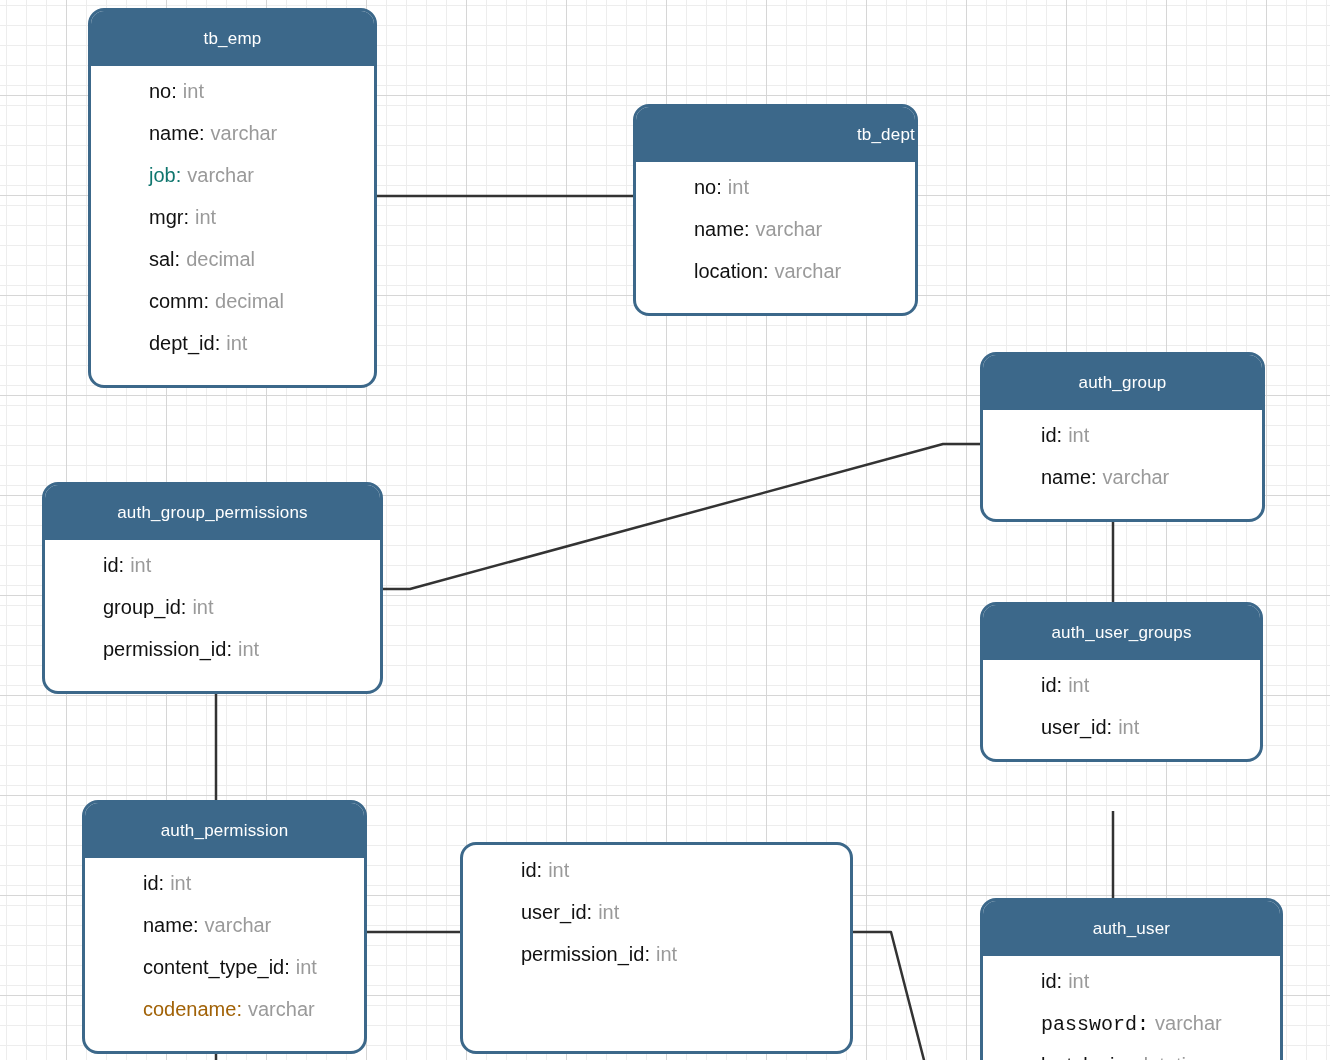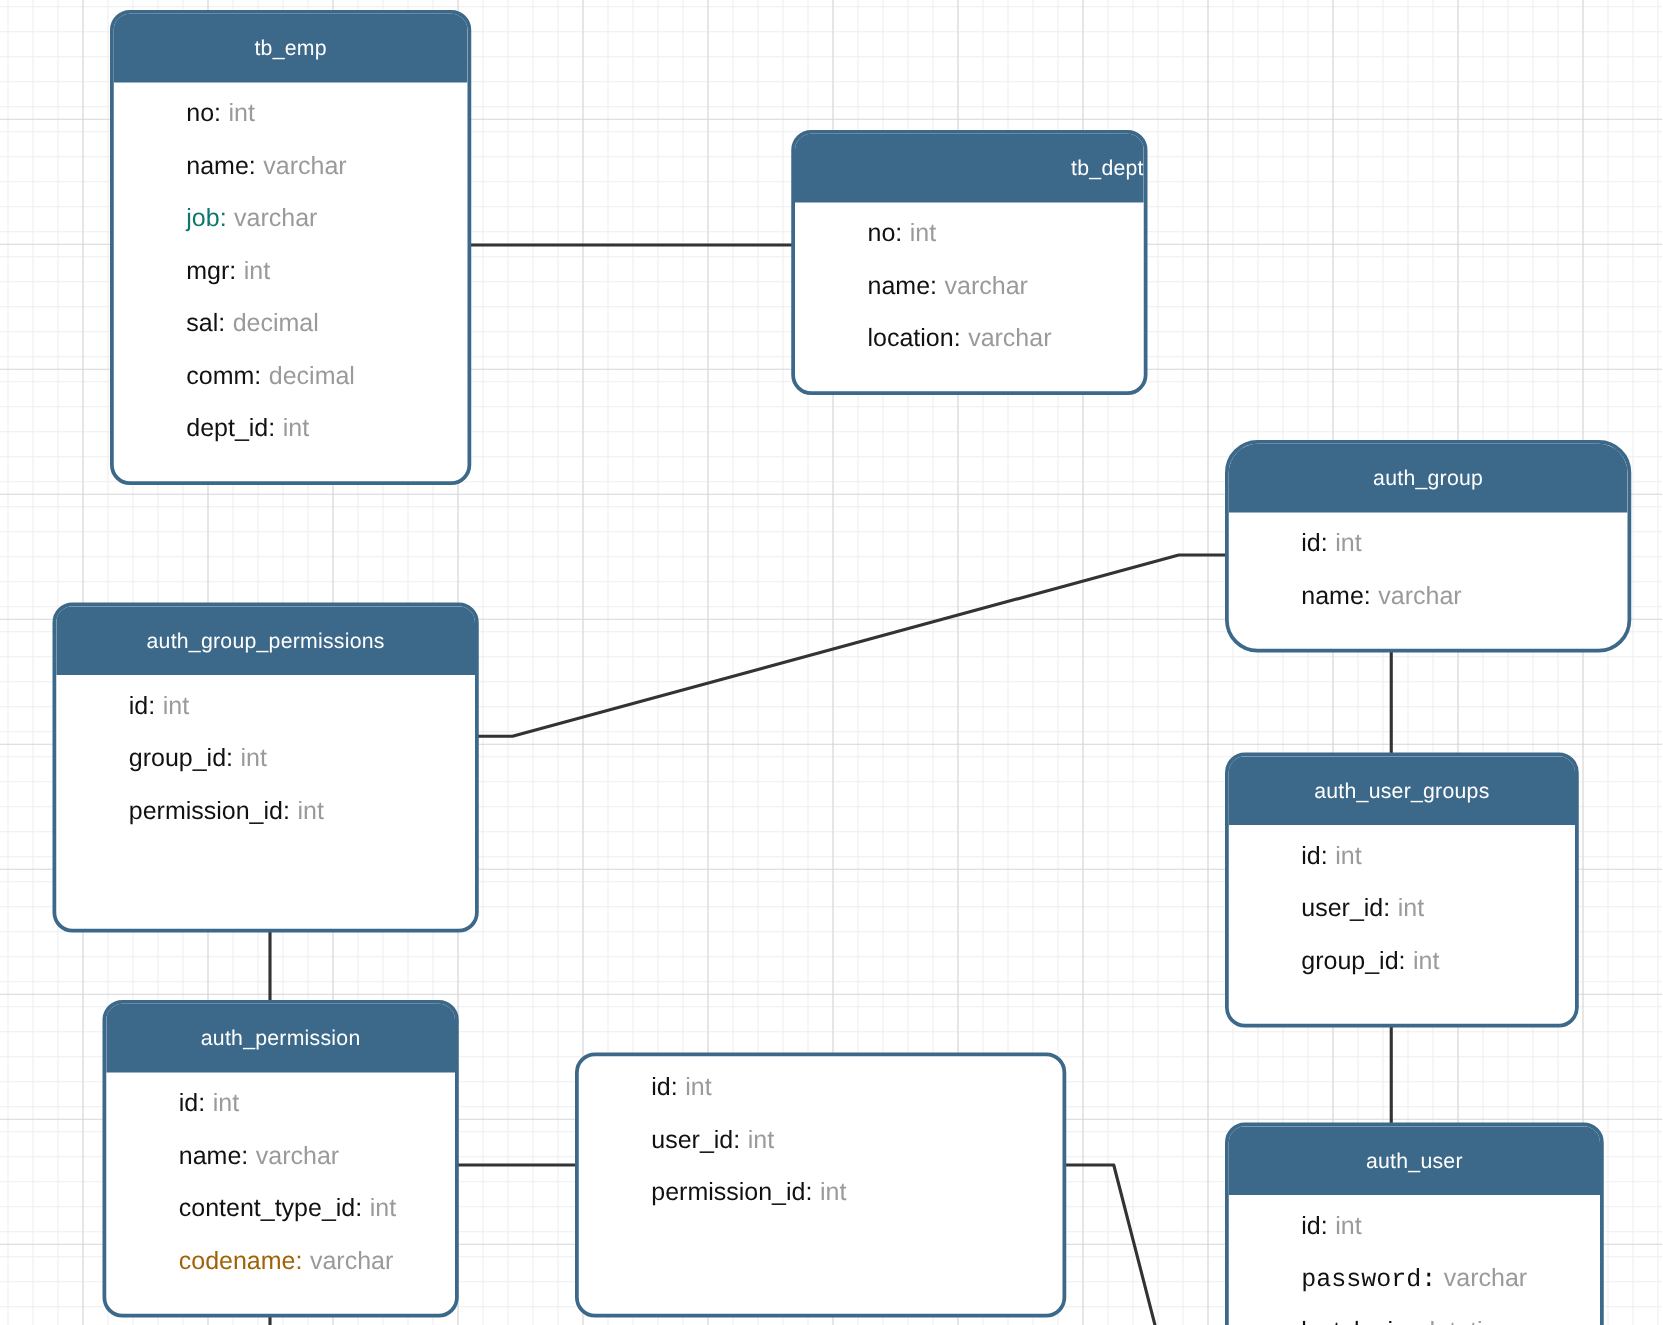--- a/index.html
+++ b/index.html
@@ -90,36 +90,36 @@
         </div>
       </div>
       <div class="table-card" style="left: 633px; top: 104px; width: 285px; height: 212px; border-color: rgb(60, 104, 138); background: rgb(255, 255, 255);">
         <div class="table-header" style="background: rgb(60, 104, 138); color: rgb(255, 255, 255); text-align: right;"><span>tb_dept</span></div>
         <div class="table-body">
           <div class="field-row"><span class="field-name" style="color: rgb(17, 17, 17);">no</span><span class="field-type" style="color: rgb(154, 154, 154);">int</span></div>
           <div class="field-row"><span class="field-name" style="color: rgb(17, 17, 17);">name</span><span class="field-type" style="color: rgb(154, 154, 154);">varchar</span></div>
           <div class="field-row"><span class="field-name" style="color: rgb(17, 17, 17);">location</span><span class="field-type" style="color: rgb(154, 154, 154);">varchar</span></div>
         </div>
       </div>
-      <div class="table-card" style="left: 980px; top: 352px; width: 325px; height: 170px; border-color: rgb(60, 104, 138); background: rgb(255, 255, 255); border-radius: 26px;">
+      <div class="table-card" style="left: 980px; top: 352px; width: 285px; height: 170px; border-color: rgb(60, 104, 138); background: rgb(255, 255, 255);">
         <div class="table-header" style="background: rgb(60, 104, 138); color: rgb(255, 255, 255);"><span>auth_group</span></div>
         <div class="table-body">
           <div class="field-row"><span class="field-name" style="color: rgb(17, 17, 17);">id</span><span class="field-type" style="color: rgb(154, 154, 154);">int</span></div>
           <div class="field-row"><span class="field-name" style="color: rgb(17, 17, 17);">name</span><span class="field-type" style="color: rgb(154, 154, 154);">varchar</span></div>
         </div>
       </div>
-      <div class="table-card" style="left: 42px; top: 482px; width: 341px; height: 264px; border-color: rgb(60, 104, 138); background: rgb(255, 255, 255);">
+      <div class="table-card" style="left: 42px; top: 482px; width: 341px; height: 212px; border-color: rgb(60, 104, 138); background: rgb(255, 255, 255);">
         <div class="table-header" style="background: rgb(60, 104, 138); color: rgb(255, 255, 255);"><span>auth_group_permissions</span></div>
         <div class="table-body">
           <div class="field-row"><span class="field-name" style="color: rgb(17, 17, 17);">id</span><span class="field-type" style="color: rgb(154, 154, 154);">int</span></div>
           <div class="field-row"><span class="field-name" style="color: rgb(17, 17, 17);">group_id</span><span class="field-type" style="color: rgb(154, 154, 154);">int</span></div>
           <div class="field-row"><span class="field-name" style="color: rgb(17, 17, 17);">permission_id</span><span class="field-type" style="color: rgb(154, 154, 154);">int</span></div>
         </div>
       </div>
-      <div class="table-card" style="left: 980px; top: 602px; width: 283px; height: 220px; border-color: rgb(60, 104, 138); background: rgb(255, 255, 255);">
+      <div class="table-card" style="left: 980px; top: 602px; width: 283px; height: 160px; border-color: rgb(60, 104, 138); background: rgb(255, 255, 255);">
         <div class="table-header" style="background: rgb(60, 104, 138); color: rgb(255, 255, 255);"><span>auth_user_groups</span></div>
         <div class="table-body">
           <div class="field-row"><span class="field-name" style="color: rgb(17, 17, 17);">id</span><span class="field-type" style="color: rgb(154, 154, 154);">int</span></div>
           <div class="field-row"><span class="field-name" style="color: rgb(17, 17, 17);">user_id</span><span class="field-type" style="color: rgb(154, 154, 154);">int</span></div>
           <div class="field-row"><span class="field-name" style="color: rgb(17, 17, 17);">group_id</span><span class="field-type" style="color: rgb(154, 154, 154);">int</span></div>
         </div>
       </div>
       <div class="table-card" style="left: 82px; top: 800px; width: 285px; height: 254px; border-color: rgb(60, 104, 138); background: rgb(255, 255, 255);">
         <div class="table-header" style="background: rgb(60, 104, 138); color: rgb(255, 255, 255);"><span>auth_permission</span></div>
         <div class="table-body">

